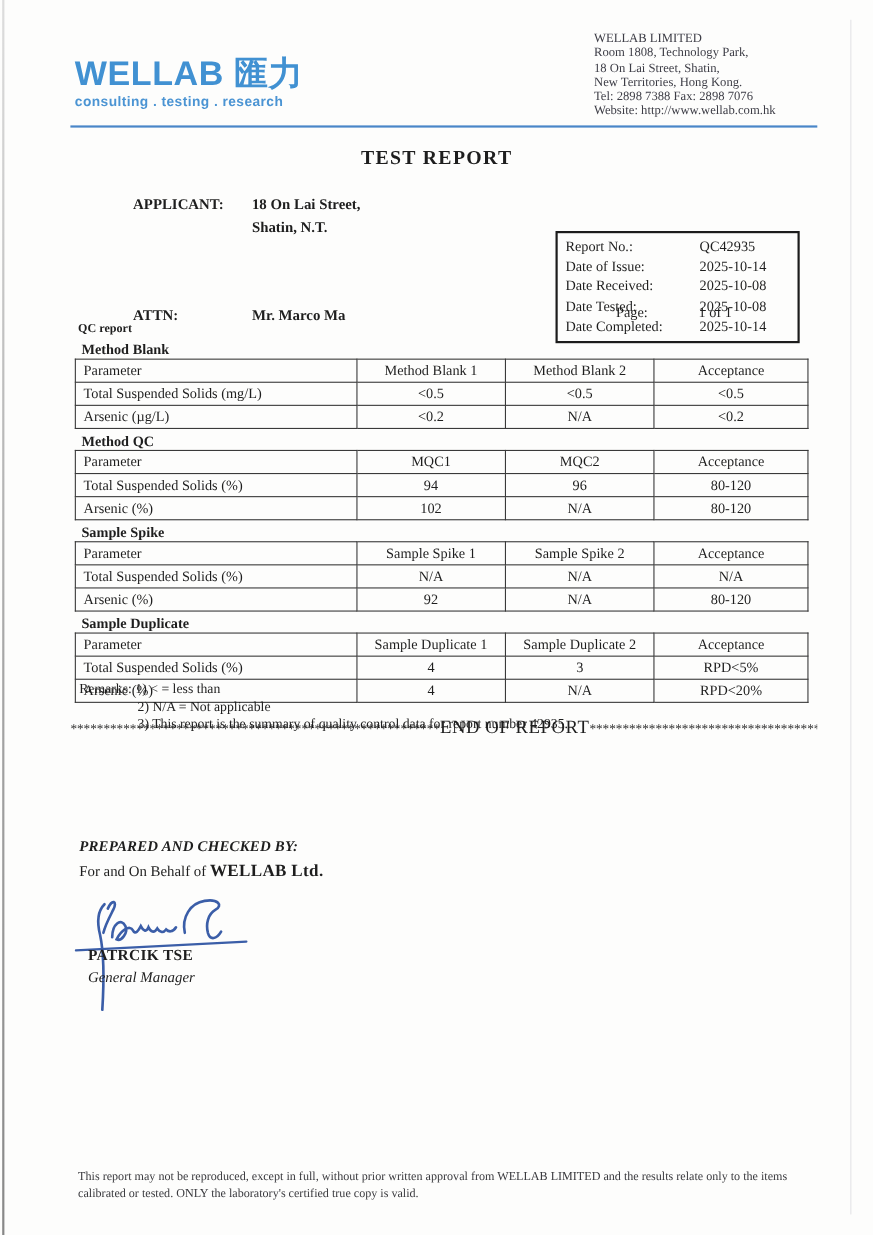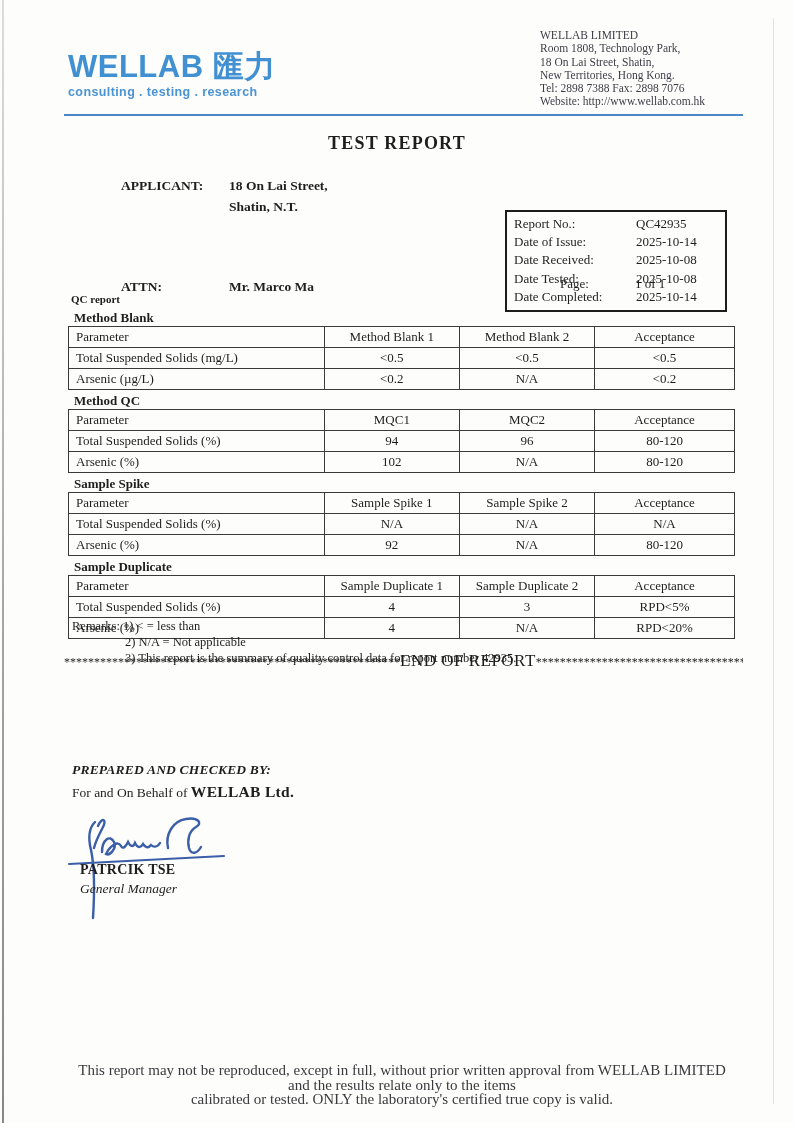--- a/index.html
+++ b/index.html
@@ -62,22 +62,22 @@
   
   .sig-block { position:absolute; left:72px; top:762px; width:320px; height:170px; }
   .prepared { font-style:italic; font-weight:700; font-size:13.5px; letter-spacing:.2px; }
   .behalf { font-size:13.5px; margin-top:5px; }
   .behalf .co { font-weight:700; font-size:15.5px; letter-spacing:.3px; }
   .sig-svg { position:absolute; left:-8px; top:50px; }
   .sig-name { position:absolute; left:8px; top:100px; font-weight:700; font-size:14px; letter-spacing:.3px; }
   .sig-role { position:absolute; left:8px; top:119px; font-style:italic; font-size:13.5px; }
 
   
-  .footer { position:absolute; left:71px; top:1063px; width:662px; font-size:15px;
-    line-height:14.5px; color:#3a3a3e;text-align:center; }
+  .footer { position:absolute; left:71px; top:1063px; width:662px; font-size:11px;
+    line-height:14.5px; color:#3a3a3e; }
 </style>
 </head>
 <body>
 
 <div class="page">
   <div class="scan-left"></div>
   <div class="scan-right"></div>
 
   <div class="logo-block">
     <div class="logo-text">WELLAB 匯力</div>

